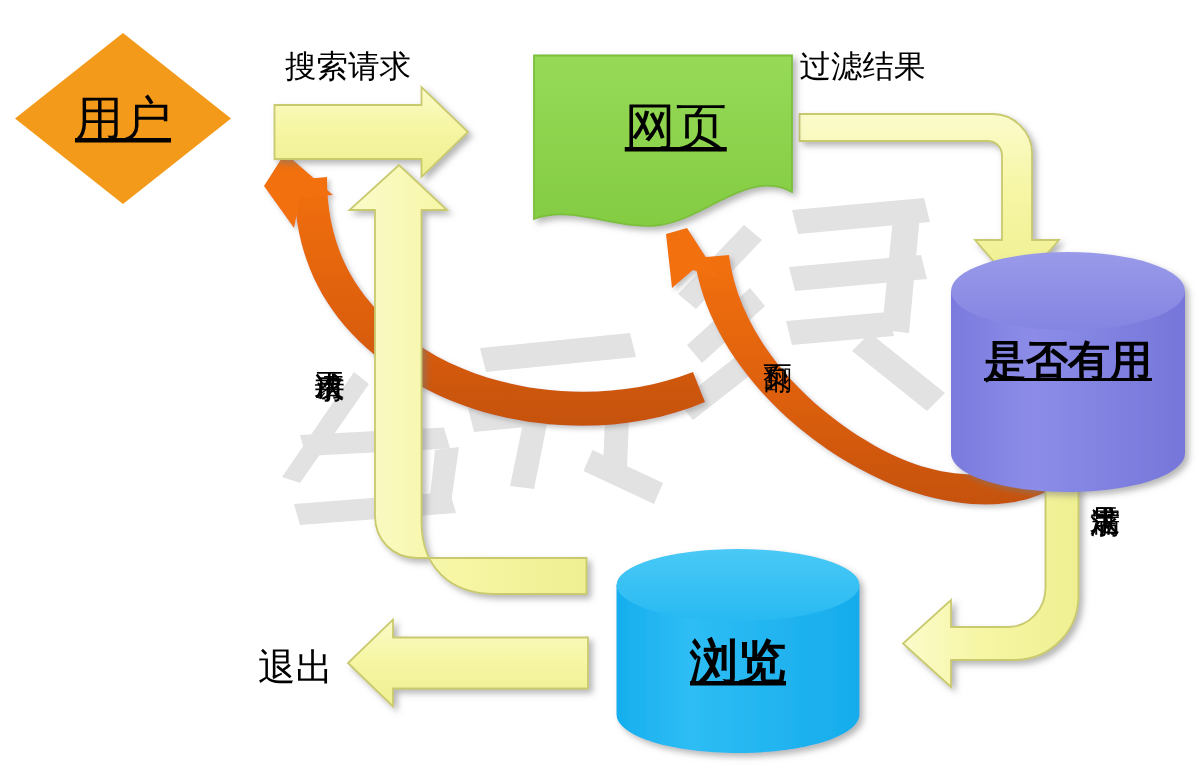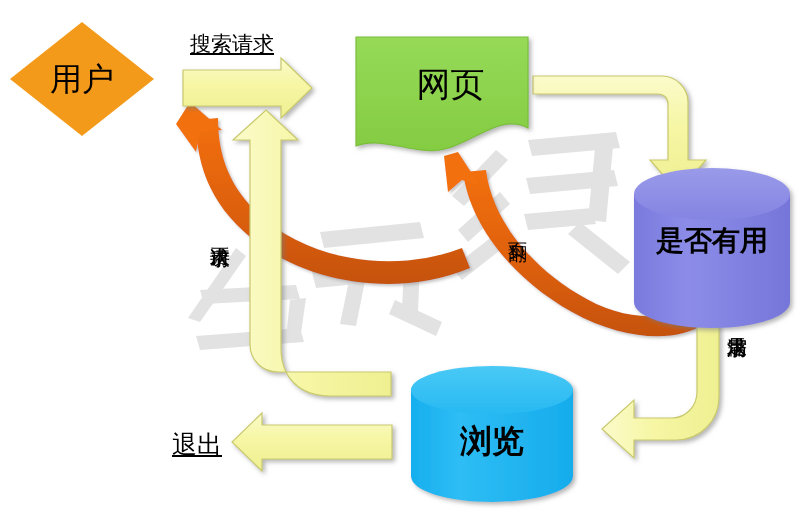--- a/index.html
+++ b/index.html
@@ -23,27 +23,27 @@
     top: 0;
     width: 800px;
     height: 510px;
   }
   .node-label {
     position: absolute;
     color: #000000;
     font-family: "DejaVu Sans", "Liberation Sans", sans-serif;
     white-space: nowrap;
     pointer-events: none;
+    text-decoration: underline;
   }
   .edge-label {
     position: absolute;
     color: #000000;
     font-family: "DejaVu Sans", "Liberation Sans", sans-serif;
     white-space: nowrap;
-    text-decoration: underline;
   }
   .vert {
     writing-mode: vertical-rl;
     text-orientation: upright;
     line-height: 1.02;
     letter-spacing: 0px;
   }
 </style>
 </head>
 <body>
@@ -219,20 +219,21 @@
   <div class="node-label" style="left:10px; top:58px; width:144px; text-align:center; font-size:32px;">用户</div>
 
   <div class="node-label" style="left:356px; top:62px; width:189px; text-align:center; font-size:34px;">网页</div>
 
   <div class="node-label" style="left:634px; top:222px; width:156px; text-align:center; font-size:28px; font-weight:bold;">是否有用</div>
 
   <div class="node-label" style="left:411px; top:420px; width:162px; text-align:center; font-size:32px; font-weight:bold;">浏览</div>
 
   <div class="edge-label" style="left:190px; top:30px; font-size:21px;">搜索请求</div>
 
+  <div class="edge-label" style="left:533px; top:30px; font-size:21px;">过滤结果</div>
 
   <div class="edge-label vert" style="left:727px; top:322px; font-size:20px;">满足需求</div>
 
   <div class="edge-label vert" style="left:210px; top:232px; font-size:20px;">再次请求</div>
 
   <div class="edge-label" style="left:172px; top:428px; font-size:25px;">退出</div>
 
   <div class="edge-label vert" style="left:508px; top:228px; font-size:19px;">翻页</div>
 
 </div>

